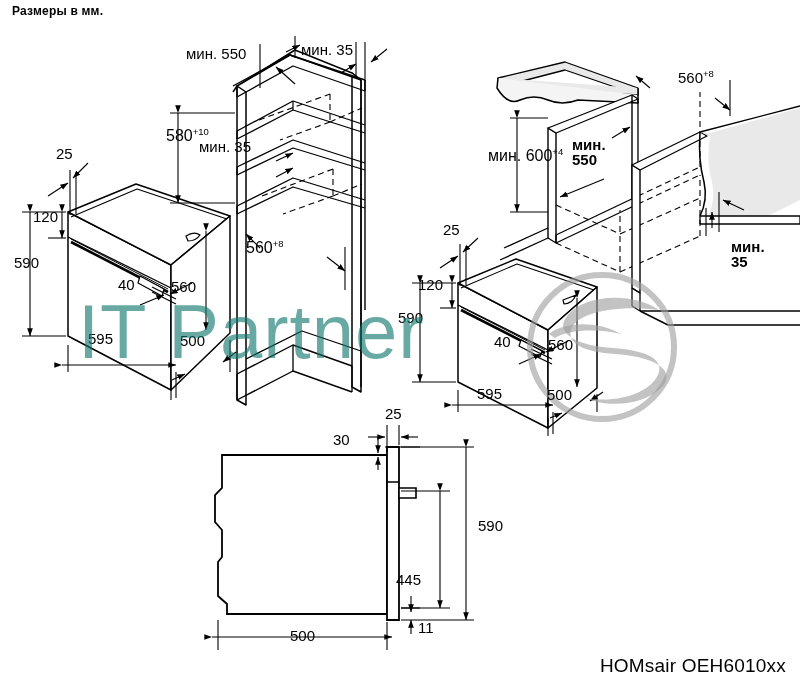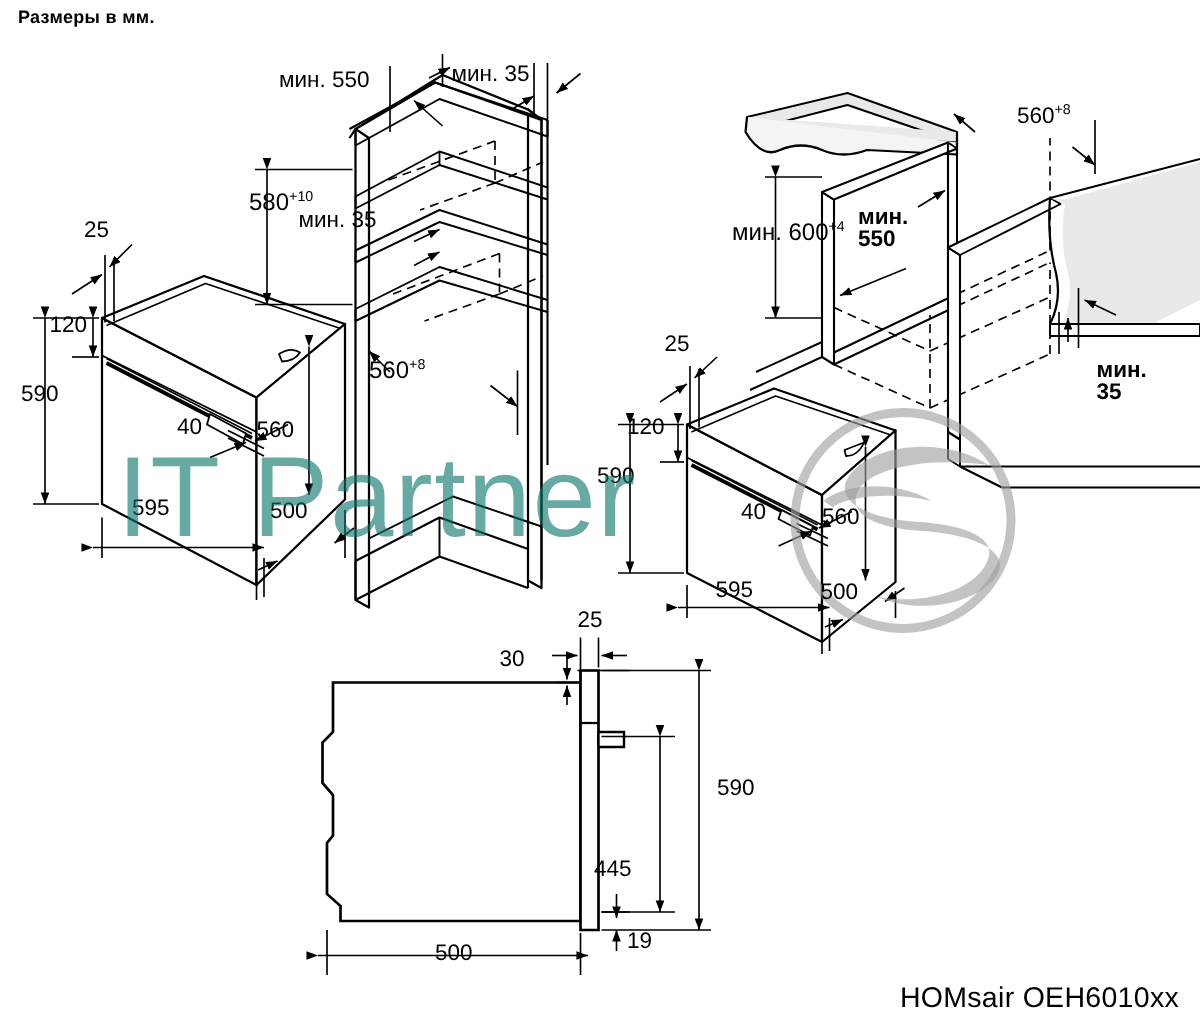--- a/index.html
+++ b/index.html
@@ -378,20 +378,20 @@
   <div class="dim" style="left:398px;top:310px;">590</div>
   <div class="dim" style="left:494px;top:334px;">40</div>
   <div class="dim" style="left:548px;top:337px;">560</div>
   <div class="dim" style="left:477px;top:386px;">595</div>
   <div class="dim" style="left:547px;top:387px;">500</div>
 
   <div class="dim" style="left:385px;top:406px;">25</div>
   <div class="dim" style="left:333px;top:432px;">30</div>
   <div class="dim" style="left:478px;top:518px;">590</div>
   <div class="dim" style="left:396px;top:556px;margin-top:16px;">445</div>
-  <div class="dim" style="left:418px;top:620px;">19</div>
+  <div class="dim" style="left:418px;top:620px;">11</div>
   <div class="dim" style="left:290px;top:628px;">500</div>
 
   <div class="wm">IT Partner</div>
 
   <div class="brand">HOMsair OEH6010xx</div>
 
 </div>
 
 </body></html>

